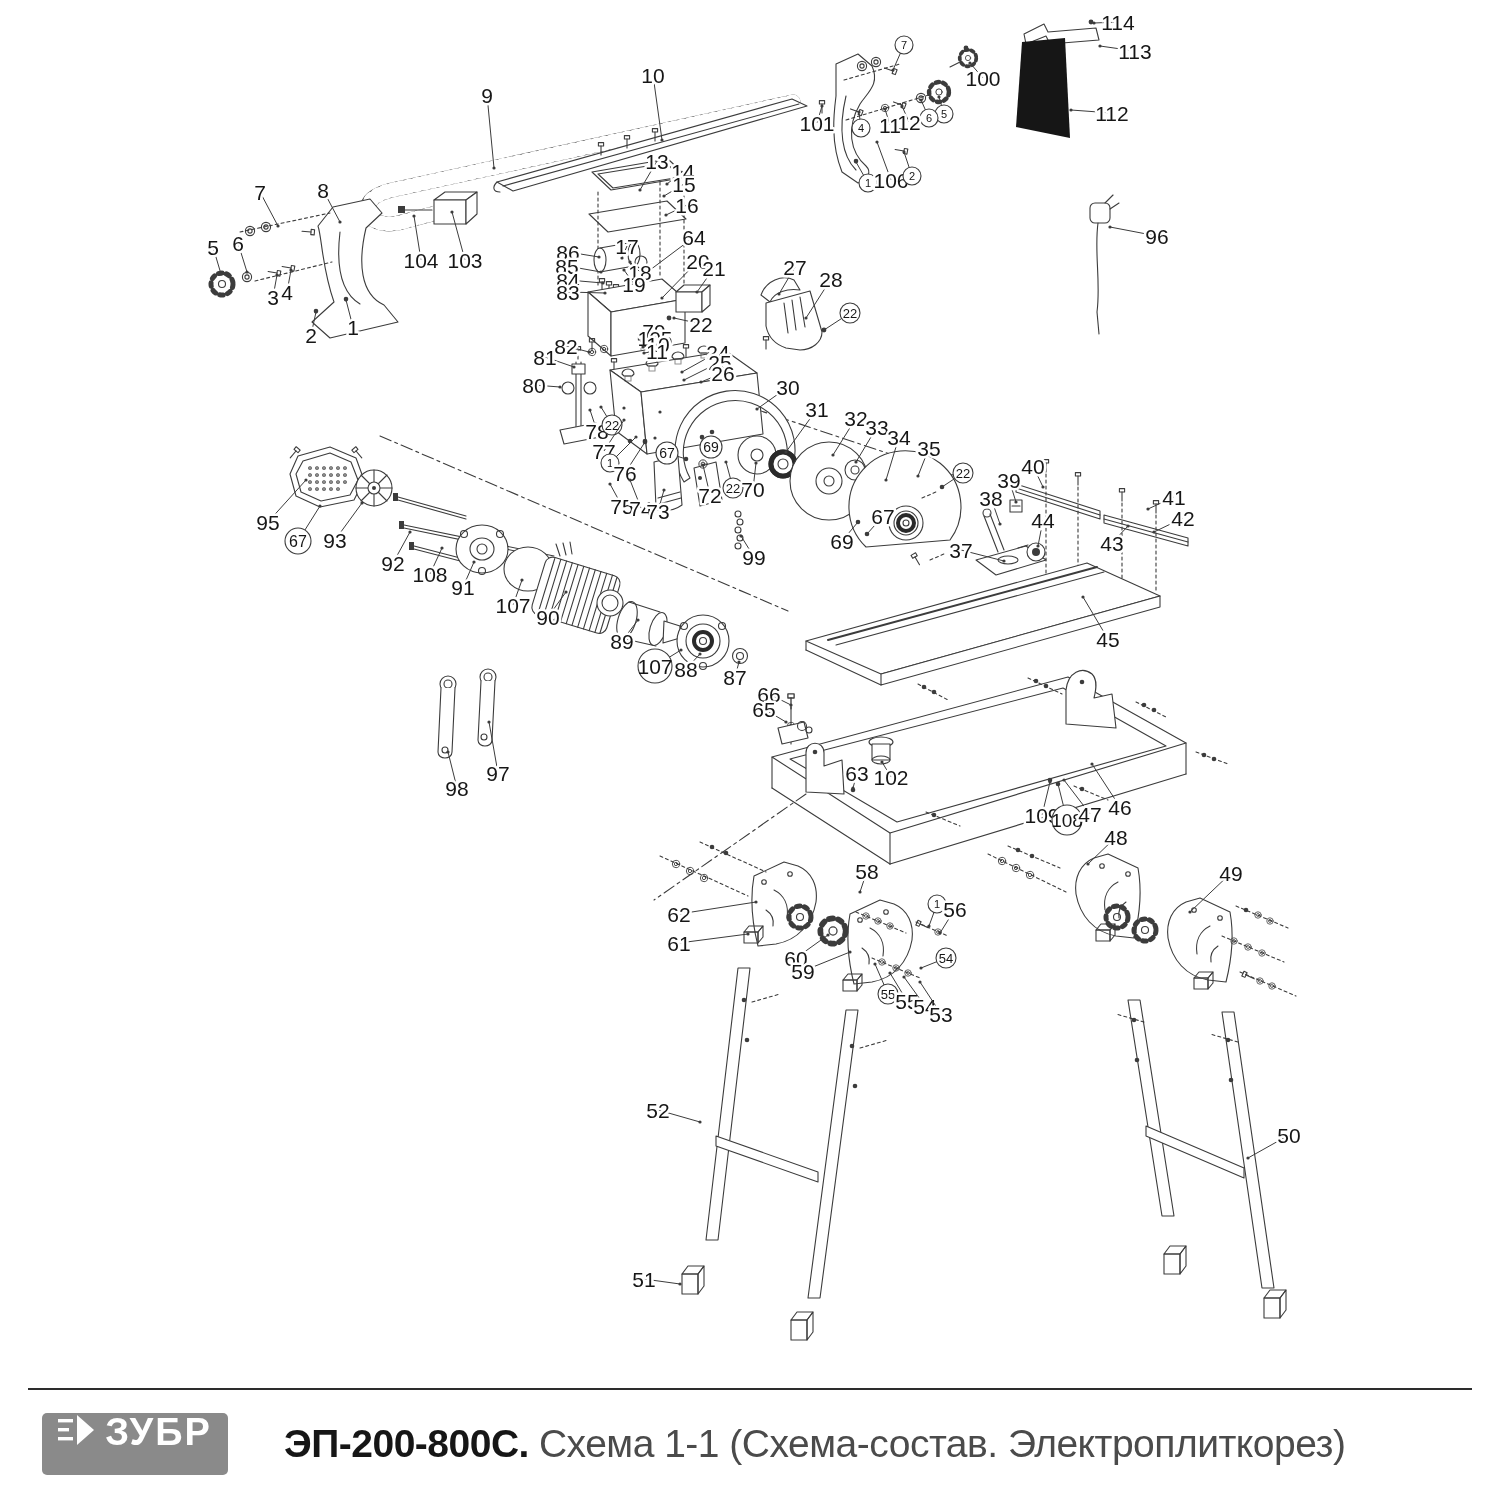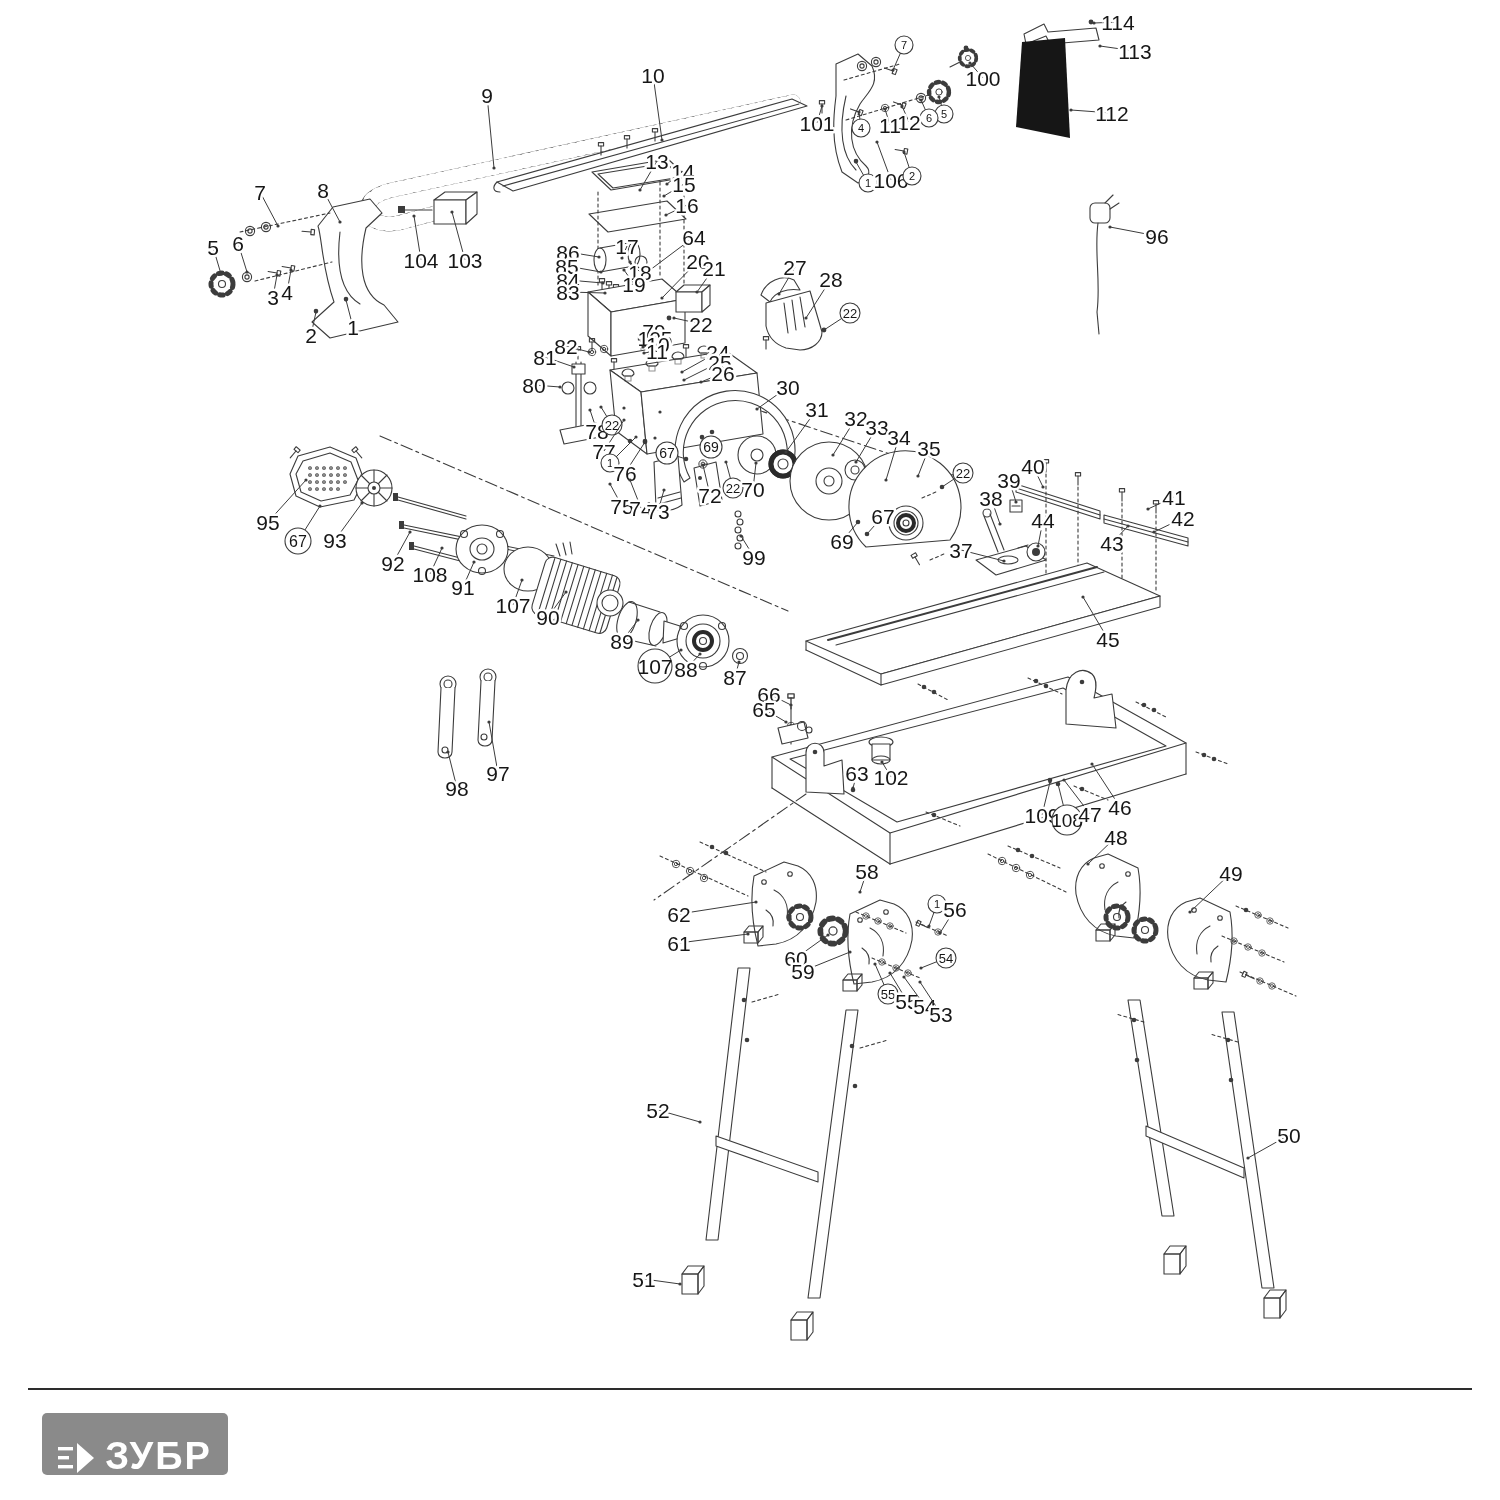--- a/index.html
+++ b/index.html
@@ -18,21 +18,21 @@
   .enddot{fill:#3c3c3c;stroke:none;}
   .cbubble{fill:#fff;stroke:#3c3c3c;stroke-width:1.1;}
   .ltext{font-family:"Liberation Sans",sans-serif;font-size:21px;fill:#161616;text-anchor:middle;
          dominant-baseline:central;paint-order:stroke;stroke:#ffffff;stroke-width:5px;stroke-linejoin:round;}
   .ctext{font-family:"Liberation Sans",sans-serif;fill:#161616;text-anchor:middle;dominant-baseline:central;}
   
   .footer{position:absolute;left:0;top:1388px;width:1500px;height:112px;box-sizing:border-box;
           display:flex;align-items:center;}
   .footer-rule{position:absolute;left:28px;right:28px;top:0;height:0;border-top:2px solid #2d2d2d;}
   .logo{margin-left:42px;width:186px;height:62px;background:#8a8a8a;border-radius:5px;
-        display:flex;align-items:flex-end;justify-content:center;gap:9px;flex:0 0 auto;}
+        display:flex;align-items:flex-start;justify-content:center;gap:9px;flex:0 0 auto;}
   .logo-text{color:#fff;font-weight:bold;font-size:38px;letter-spacing:2px;line-height:1;}
   .title{margin-left:56px;white-space:nowrap;font-size:39px;letter-spacing:-0.5px;}
   .model{font-weight:bold;color:#161616;}
   .subtitle{color:#4b4b4b;font-weight:400;margin-left:10px;}
 </style>
 </head>
 <body>
 
 <div class="page">
 
@@ -1229,15 +1229,18 @@
       <svg width="38" height="34" viewBox="0 0 38 34">
         <g fill="#ffffff">
           <rect x="0" y="6" width="15" height="3.4"></rect>
           <rect x="0" y="15" width="11" height="3.4"></rect>
           <rect x="0" y="24" width="15" height="3.4"></rect>
           <polygon points="19,2 36,17 19,32"></polygon>
         </g>
       </svg>
       <span class="logo-text">ЗУБР</span>
     </div>
+    <div class="title">
+      <span class="model">ЭП-200-800С.</span><span class="subtitle">Схема 1-1 (Схема-состав. Электроплиткорез)</span>
+    </div>
   </div>
 
 </div>
 
 </body></html>

